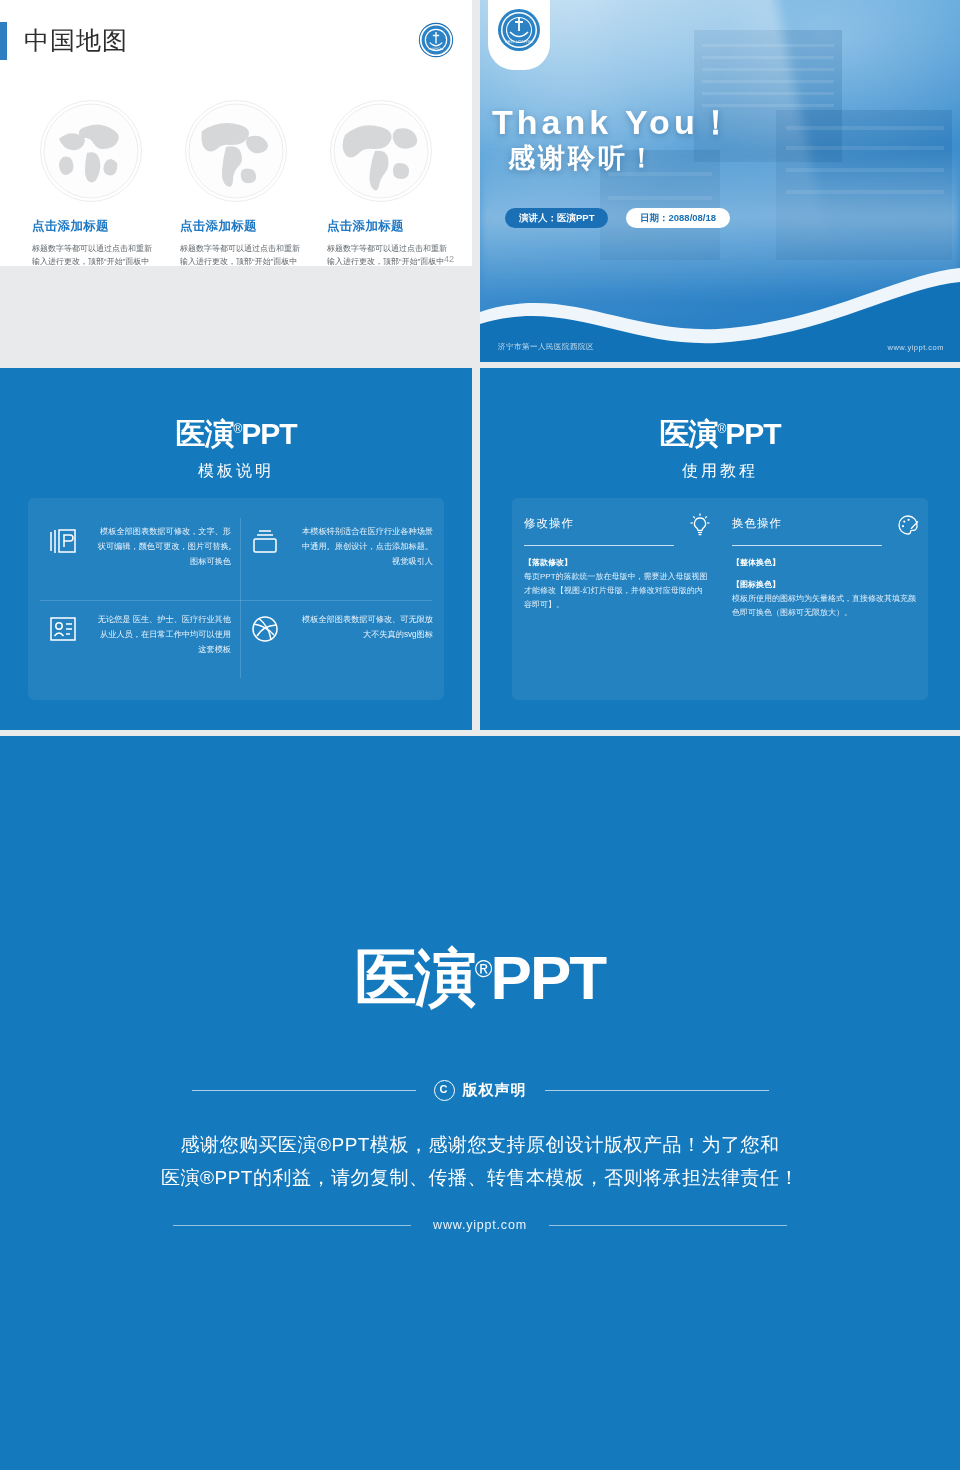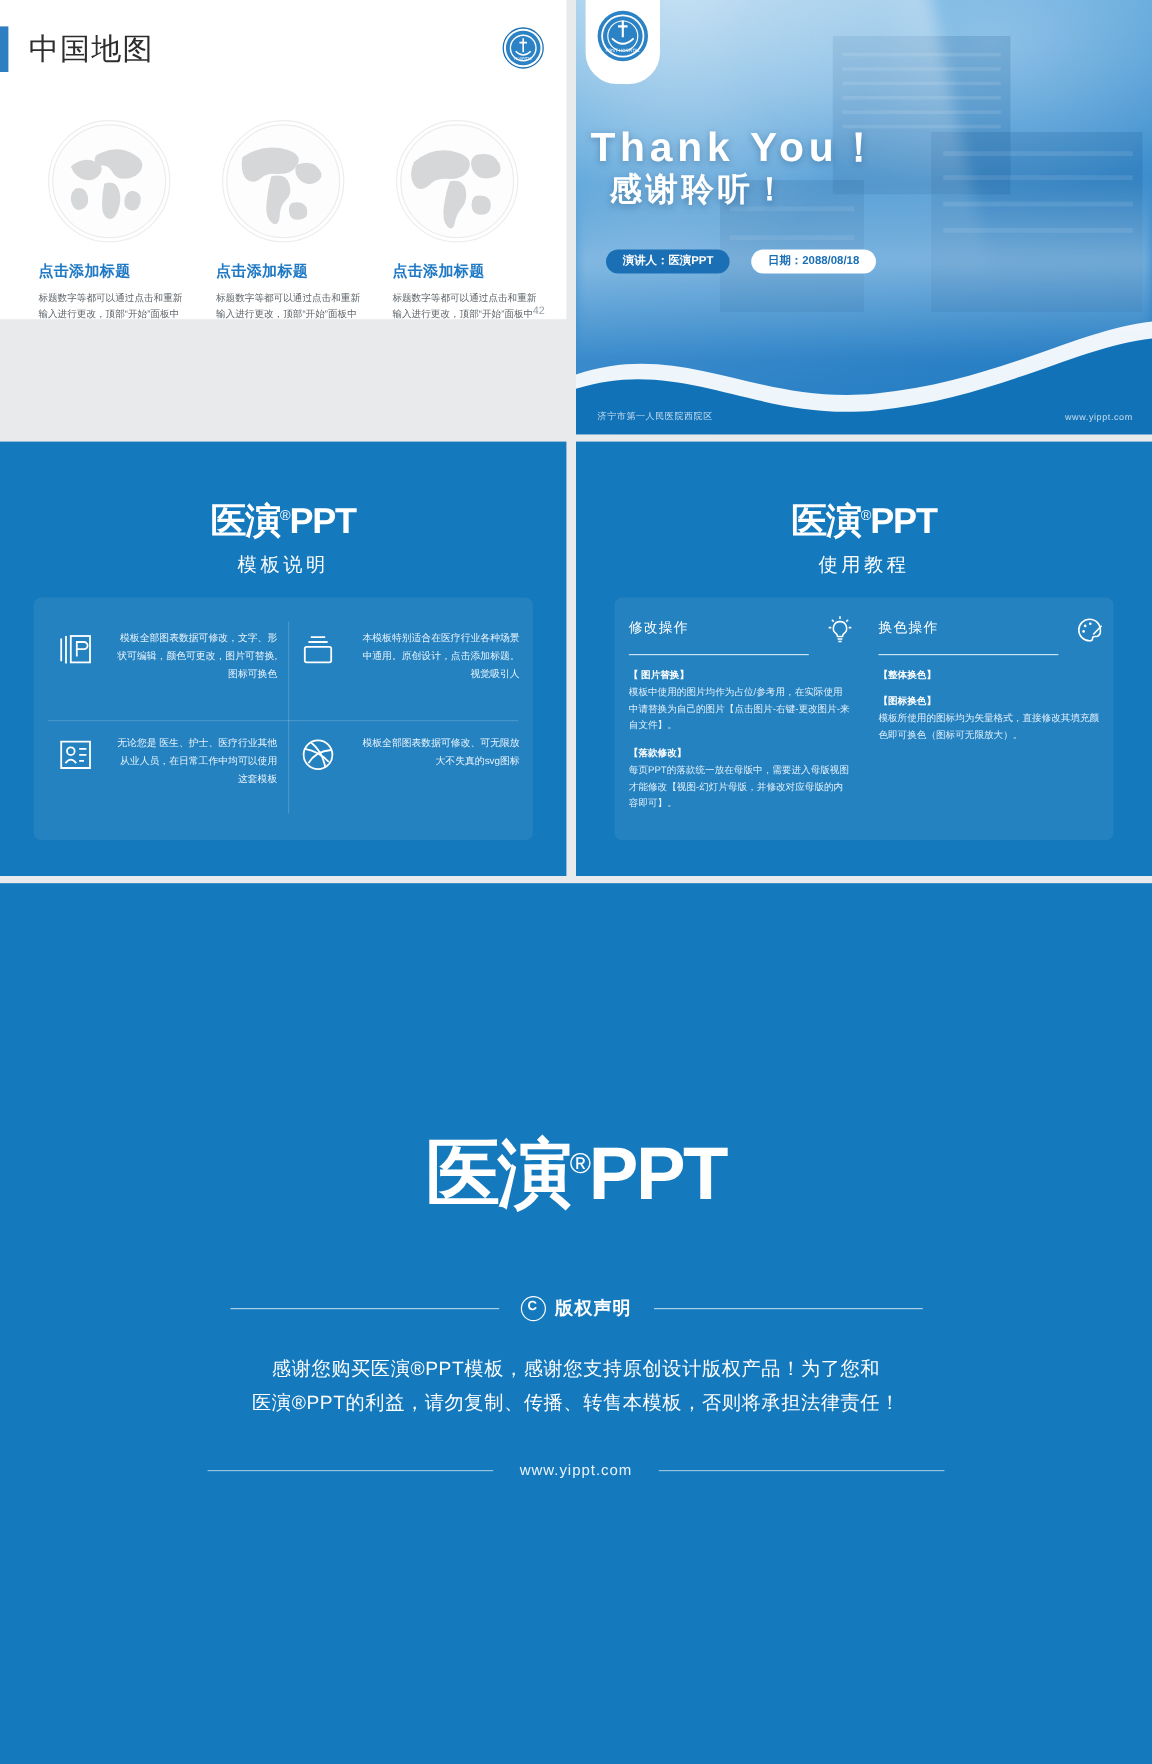--- a/index.html
+++ b/index.html
@@ -99,21 +99,21 @@
   #slide-copy{left:0;top:736px;width:960px;height:734px;background:#1479bd;}
   #slide-copy .big-brand{position:absolute;left:0;right:0;top:200px;text-align:center;color:#ffffff;}
   #slide-copy .big-brand .bmain{font-size:62px;font-weight:bold;letter-spacing:-2px;}
   #slide-copy .big-brand .bmain sup{font-size:24px;vertical-align:super;font-weight:normal;}
   .cr-head{position:absolute;left:0;right:0;top:344px;display:flex;align-items:center;justify-content:center;gap:18px;}
   .cr-head .cline{width:224px;height:1px;background:rgba(255,255,255,.65);}
   .cr-head .ctitle{display:flex;align-items:center;gap:8px;color:#ffffff;font-size:15px;font-weight:bold;letter-spacing:1px;}
   .cr-head .cmark{width:19px;height:19px;border:1.6px solid #ffffff;border-radius:50%;
       font-size:11px;line-height:16px;text-align:center;font-weight:bold;}
   .cr-body{position:absolute;left:0;right:0;top:392px;text-align:center;color:#ffffff;
-      font-size:16px;line-height:1.75;letter-spacing:.5px;}
+      font-size:19px;line-height:1.75;letter-spacing:.5px;}
   .cr-foot{position:absolute;left:0;right:0;top:482px;display:flex;align-items:center;justify-content:center;gap:22px;}
   .cr-foot .cline{width:238px;height:1px;background:rgba(255,255,255,.55);}
   .cr-foot .curl{color:#eaf4fc;font-size:12.5px;letter-spacing:.8px;}
 </style>
 </head>
 <body>
 
 <div class="page">
 
   <div class="slide" id="slide-map">
@@ -322,24 +322,20 @@
               <path d="M11.6 22.6 h2.8"></path>
             <path d="M13 1.6 v2.2"></path>
               <path d="M3.6 11 h2.2"></path>
               <path d="M20.2 11 h2.2"></path>
             <path d="M6.2 4.4 l1.6 1.6"></path>
               <path d="M19.8 4.4 l-1.6 1.6"></path>
           </svg>
         </div>
       </div>
       <div class="tblock">
-        <div class="tbt">【 图片替换】</div>
-        <div class="tbb">模板中使用的图片均作为占位/参考用，在实际使用中请替换为自己的图片【点击图片-右键-更改图片-来自文件】。</div>
-      </div>
-      <div class="tblock">
         <div class="tbt">【落款修改】</div>
         <div class="tbb">每页PPT的落款统一放在母版中，需要进入母版视图才能修改【视图-幻灯片母版，并修改对应母版的内容即可】。</div>
       </div>
     </div>
 
     <div class="tcol t2">
       <div class="thead">
         <div class="tlabel">换色操作</div>
         <div class="tline"></div>
         <div class="ticon">

